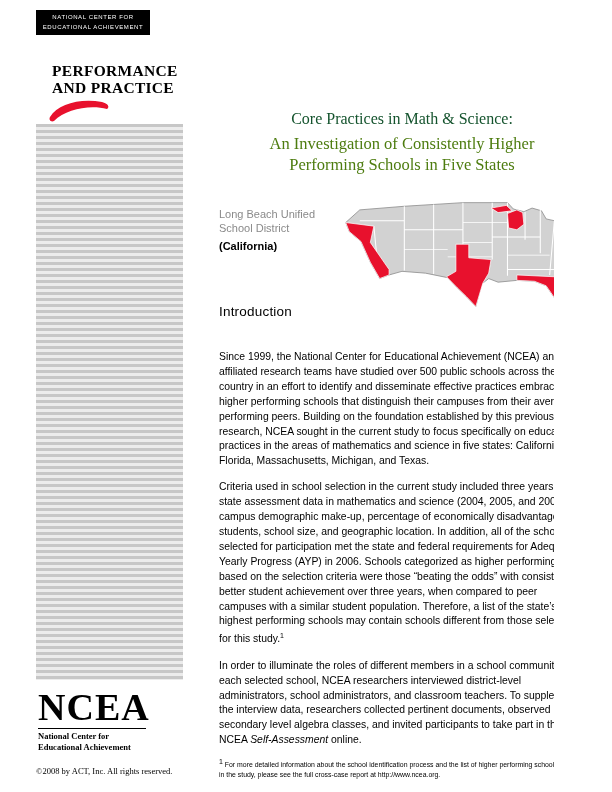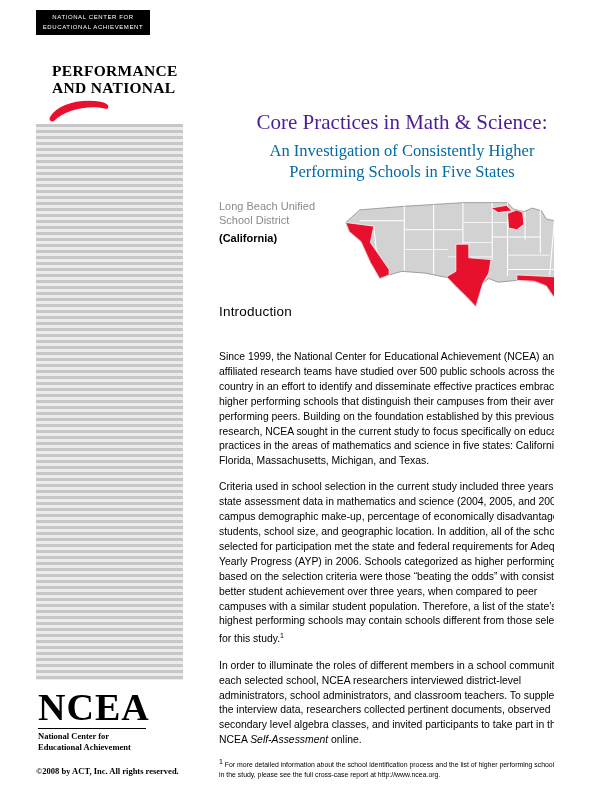--- a/index.html
+++ b/index.html
@@ -12,33 +12,33 @@
   .brand{position:absolute;left:52px;top:62px;font-family:"Liberation Serif",serif;
          font-weight:bold;font-size:15.5px;letter-spacing:.3px;line-height:1.12;}
   .swoosh{position:absolute;left:48px;top:98px;}
   .stripes{position:absolute;left:36px;top:124px;width:147px;height:556px;
            background:repeating-linear-gradient(to bottom,#c7c7c7 0px,#c7c7c7 3px,#ececec 3px,#ececec 6px);}
   .ncea{position:absolute;left:38px;top:688px;}
   .ncea-logo{font-family:Liberation Serif, serif;font-weight:bold;font-size:38px;
              letter-spacing:1px;line-height:1;}
   .ncea-sub{font-family:"Liberation Serif",serif;font-weight:bold;font-size:8.5px;
             line-height:1.25;margin-top:2px;border-top:1px solid #000;width:108px;padding-top:2px;}
-  .copyright{position:absolute;left:36px;top:766px;font-family:"Liberation Serif",serif;font-size:8.5px;font-weight:bold;}
+  .copyright{position:absolute;left:36px;top:766px;font-family:"Liberation Serif",serif;font-size:8.5px;}
 
   
   .kicker{position:absolute;left:219px;top:58px;font-family:"Liberation Serif",serif;
           font-weight:bold;font-size:15px;color:#979797;letter-spacing:2px;}
   .title-block{position:absolute;left:219px;top:110px;width:366px;text-align:center;
                font-family:"Liberation Serif",serif;}
-  .title{font-size:21px;color:#4c1d95;margin:0 0 5px;}
-  .subtitle{font-size:16.5px;color:#0369a1;line-height:1.3;margin:0;}
+  .title{font-size:16px;color:#14532d;margin:0 0 5px;}
+  .subtitle{font-size:16.5px;color:#4d7c0f;line-height:1.3;margin:0;}
 
   .school{position:absolute;left:219px;top:200px;width:135px;}
   .school-name{font-family:"Liberation Serif",serif;font-weight:bold;font-size:17.5px;line-height:1.15;}
-  .school-district{margin-top:0;font-size:11px;color:#8a8a8a;line-height:1.25;}
+  .school-district{margin-top:8px;font-size:11px;color:#8a8a8a;line-height:1.25;}
   .school-state{margin-top:4px;font-size:11px;font-weight:bold;}
 
   .map{position:absolute;left:334px;top:190px;width:252px;height:122px;}
 
   .main-text{position:absolute;left:219px;top:304px;width:366px;}
   .intro-heading{font-size:13.5px;font-weight:normal;margin:0 0 31px;letter-spacing:.2px;}
   .main-text p{font-size:10.4px;line-height:14.9px;margin:0 0 11px;}
   sup{font-size:7px;}
 
   .footnote{position:absolute;left:219px;top:757px;width:368px;font-size:6.9px;line-height:1.4;}
@@ -48,21 +48,21 @@
 
 <div class="page">
 
   <div class="topbar">
     <div>NATIONAL CENTER FOR</div>
     <div>EDUCATIONAL ACHIEVEMENT</div>
   </div>
 
   <div class="brand">
     <div>PERFORMANCE</div>
-    <div>AND NATIONAL</div>
+    <div>AND PRACTICE</div>
   </div>
 
   <div class="swoosh">
     <svg width="64" height="26" viewBox="0 0 64 26">
       <path d="M2,19 C10,6 32,0 54,4 C60,5.5 62,9 59,11 C42,6.5 18,11 6,23 C3,24.5 0.5,22 2,19 Z" fill="#e8112d"></path>
     </svg>
   </div>
 
   <div class="stripes"></div>
 

